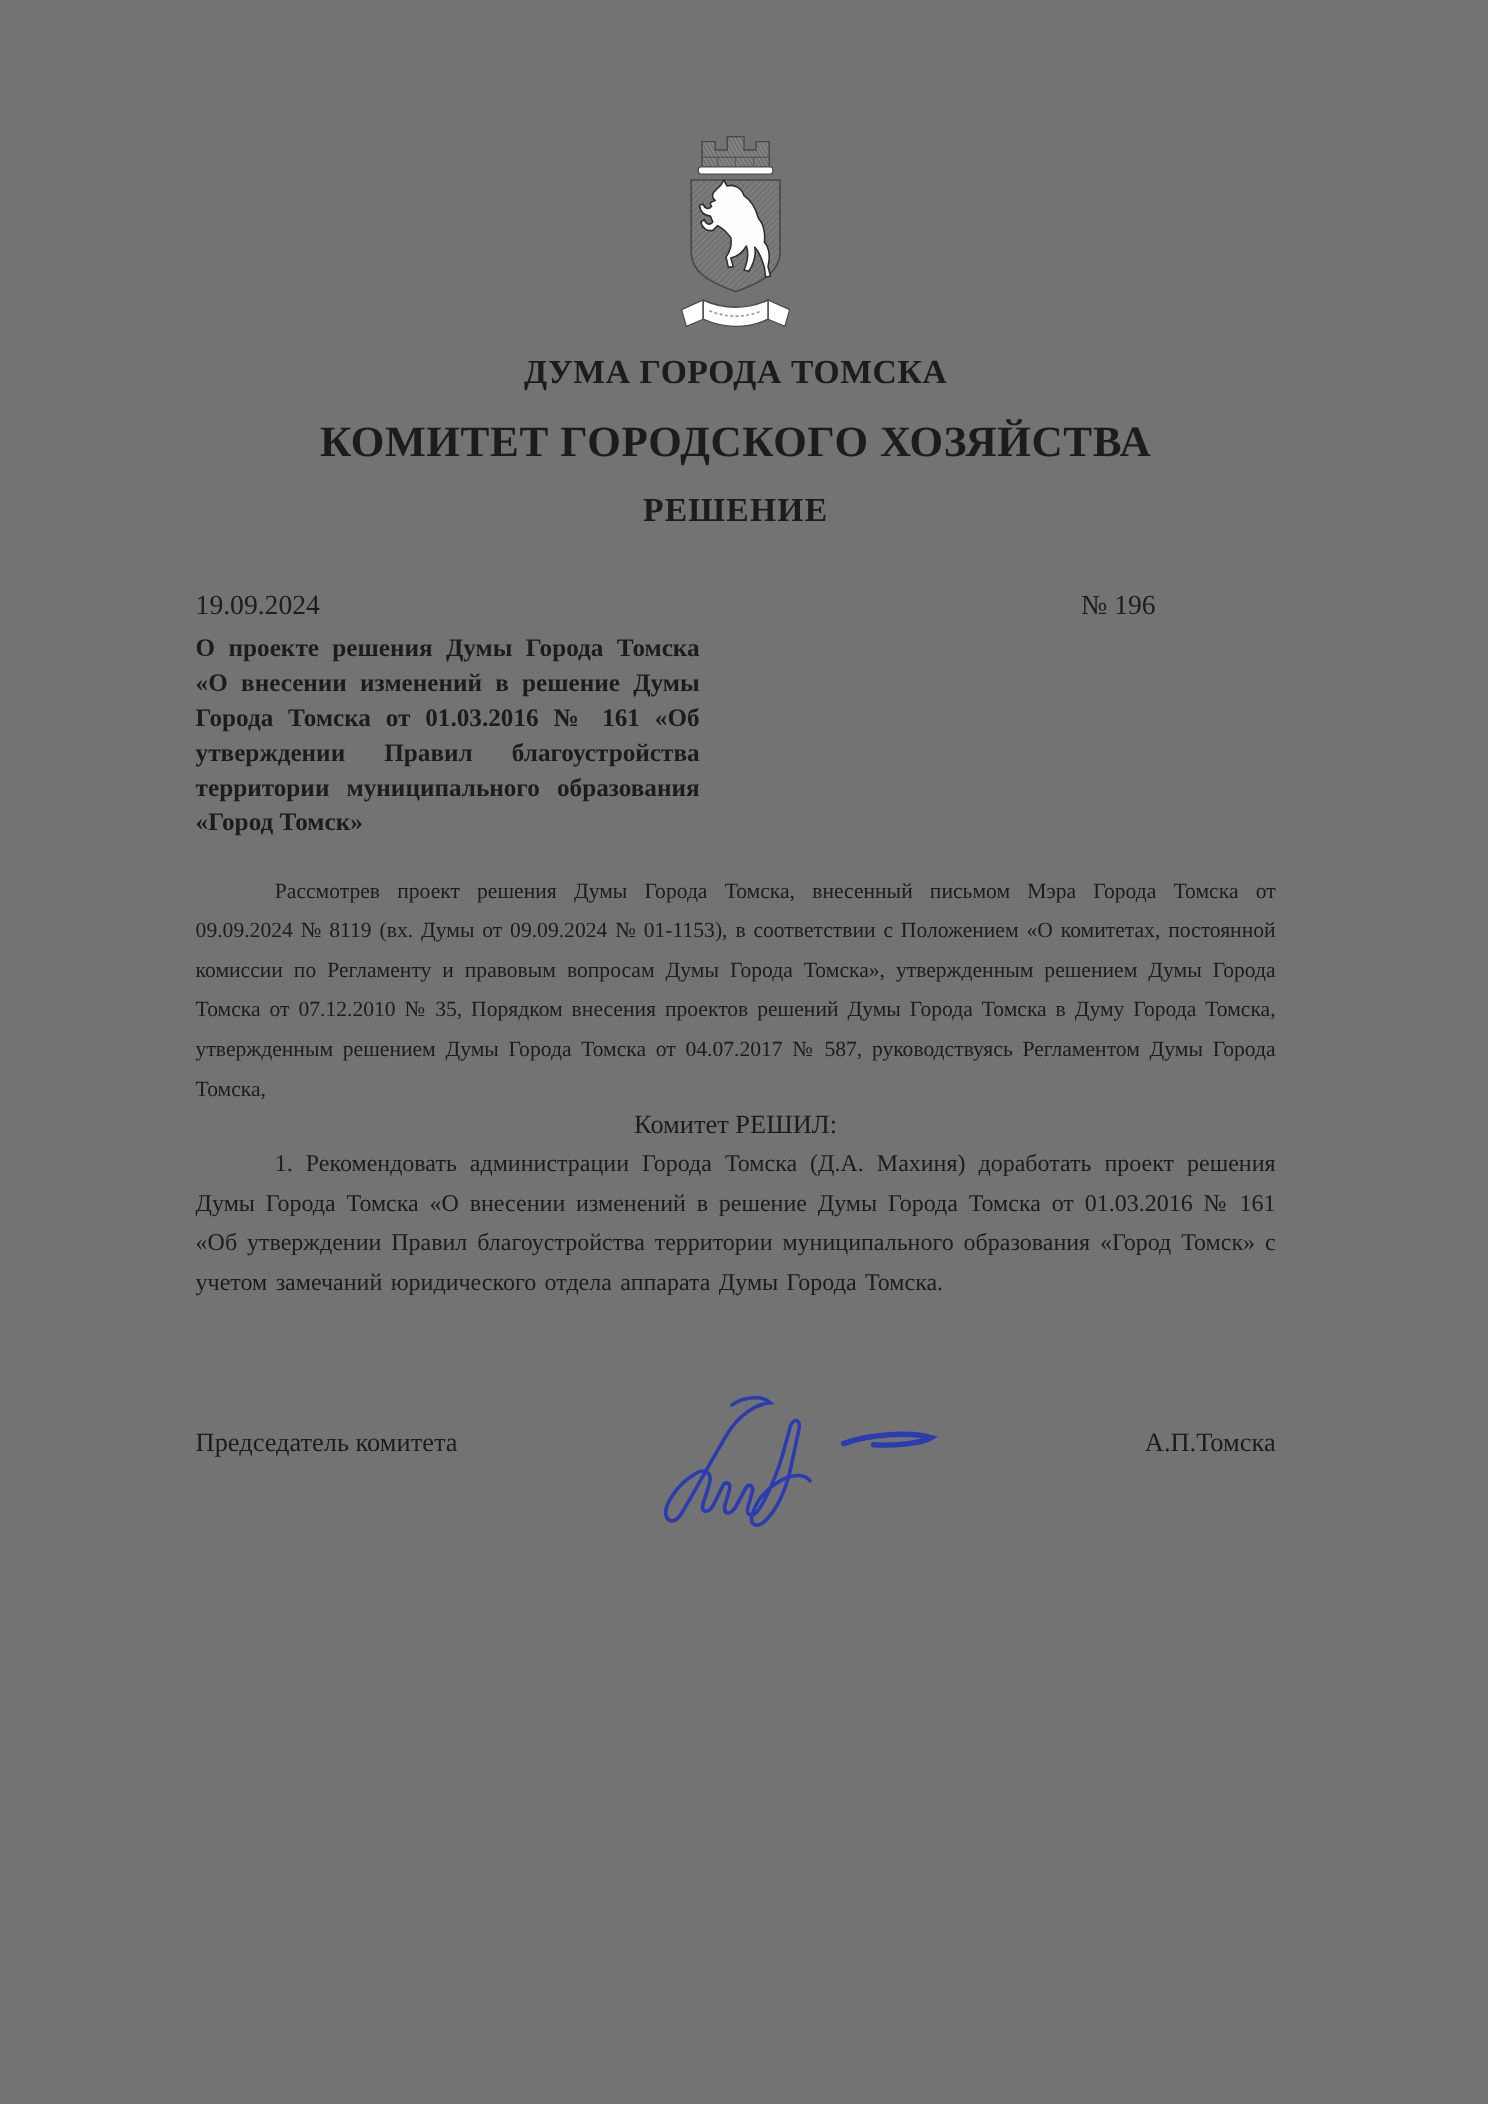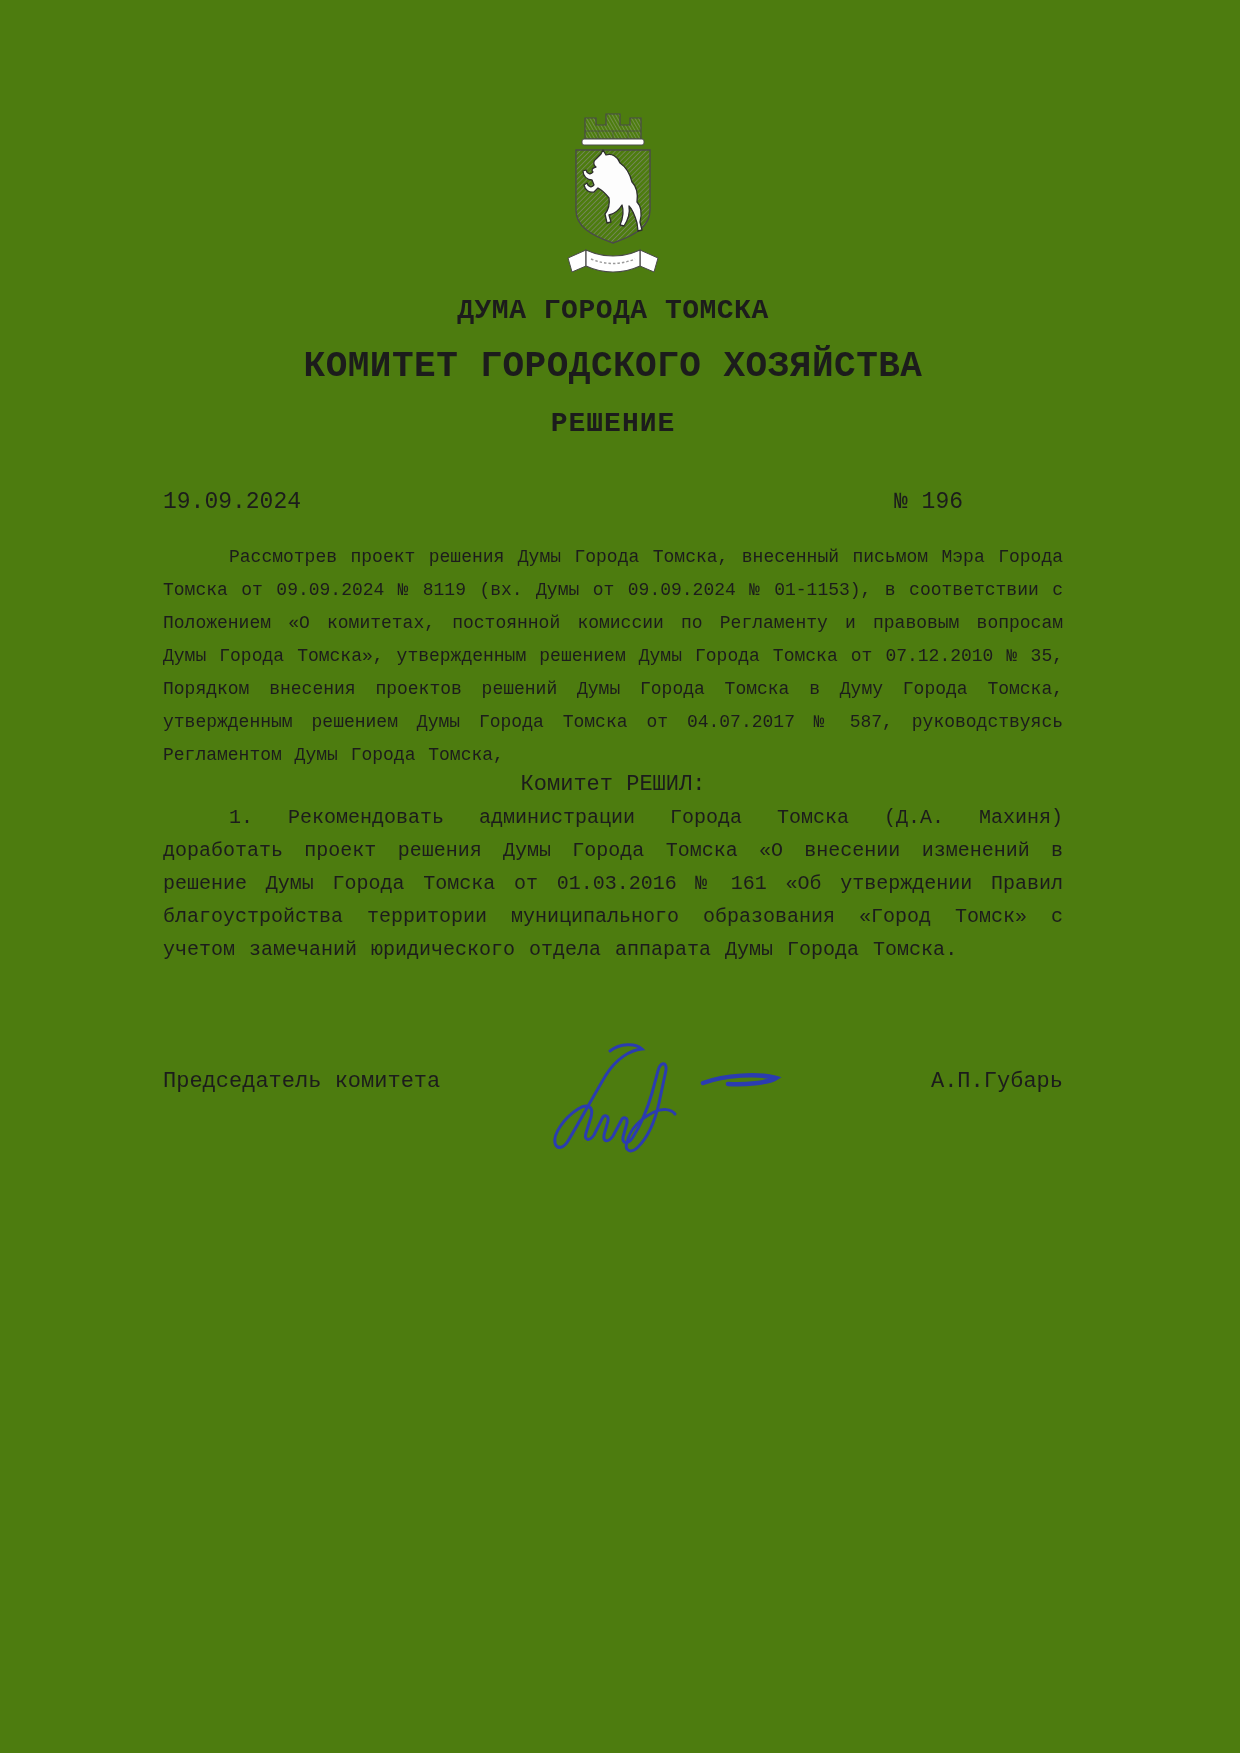--- a/index.html
+++ b/index.html
@@ -1,18 +1,18 @@
 <!DOCTYPE html>
 <html><head>
 <meta charset="utf-8">
 <style>
   html,body{margin:0;padding:0;background:#e8e8e8;}
   .page{
-    width:1240px;height:1753px;background:#4d7c0f;margin:0 auto;position:relative;
-    font-family:Liberation Mono, monospace;color:#1c1c1c;overflow:hidden;
+    width:1240px;height:1753px;background:#737373;margin:0 auto;position:relative;
+    font-family:Liberation Serif, serif;color:#1c1c1c;overflow:hidden;
   }
   .content{padding:0 177px 0 163px;}
   .crest{margin-top:106px;text-align:center;}
   .crest svg{display:inline-block;}
   .h-org{margin-top:12px;text-align:center;font-weight:bold;font-size:28px;letter-spacing:0.5px;}
   .h-committee{margin-top:20px;text-align:center;font-weight:bold;font-size:36px;letter-spacing:0.5px;}
   .h-doctype{margin-top:21px;text-align:center;font-weight:bold;font-size:28px;letter-spacing:1px;}
   .daterow{margin-top:50px;display:flex;justify-content:space-between;align-items:flex-start;font-size:23px;}
   .doc-number{margin-right:100px;}
   .subject{
@@ -75,20 +75,21 @@
 
     <div class="h-org">ДУМА ГОРОДА ТОМСКА</div>
     <div class="h-committee">КОМИТЕТ ГОРОДСКОГО ХОЗЯЙСТВА</div>
     <div class="h-doctype">РЕШЕНИЕ</div>
 
     <div class="daterow">
       <span class="doc-date">19.09.2024</span>
       <span class="doc-number">№ 196</span>
     </div>
 
+    <div class="subject">О проекте решения Думы Города Томска «О внесении изменений в решение Думы Города Томска от 01.03.2016 № 161 «Об утверждении Правил благоустройства территории муниципального образования «Город Томск»</div>
 
     <div class="preamble">Рассмотрев проект решения Думы Города Томска, внесенный письмом Мэра Города Томска от 09.09.2024 № 8119 (вх. Думы от 09.09.2024 № 01-1153), в соответствии с Положением «О комитетах, постоянной комиссии по Регламенту и правовым вопросам Думы Города Томска», утвержденным решением Думы Города Томска от 07.12.2010 № 35, Порядком внесения проектов решений Думы Города Томска в Думу Города Томска, утвержденным решением Думы Города Томска от 04.07.2017 № 587, руководствуясь Регламентом Думы Города Томска,</div>
 
     <div class="resolved">Комитет РЕШИЛ:</div>
 
     <div class="res-item">1. Рекомендовать администрации Города Томска (Д.А. Махиня) доработать проект решения Думы Города Томска «О внесении изменений в решение Думы Города Томска от 01.03.2016 № 161 «Об утверждении Правил благоустройства территории муниципального образования «Город Томск» с учетом замечаний юридического отдела аппарата Думы Города Томска.</div>
 
     <div class="sigrow">
       <span>Председатель комитета</span>
       <span class="sig-ink">
@@ -99,17 +100,17 @@
                  C69 66 76 69 73 80 L68 96 C66 103 71 105 76 98 L84 82
                  C86 77 91 78 90 84 L86 98 C85 105 90 106 95 99 L103 84
                  C105 79 110 80 109 86 L105 100 C104 107 110 108 115 100
                  C122 89 130 70 134 56 L140 34 C142 25 149 24 148 33 L141 66
                  C137 84 130 100 120 110 C113 117 106 114 109 105
                  C112 93 122 82 136 75 C145 71 153 72 157 77"></path>
             <path stroke-width="4.5" d="M185 46 C207 38 240 36 258 41 C250 46 226 48 210 47"></path>
           </g>
         </svg>
       </span>
-      <span>А.П.Губарь</span>
+      <span>А.П.Томска</span>
     </div>
 
   </div>
 </div>
 
 </body></html>

